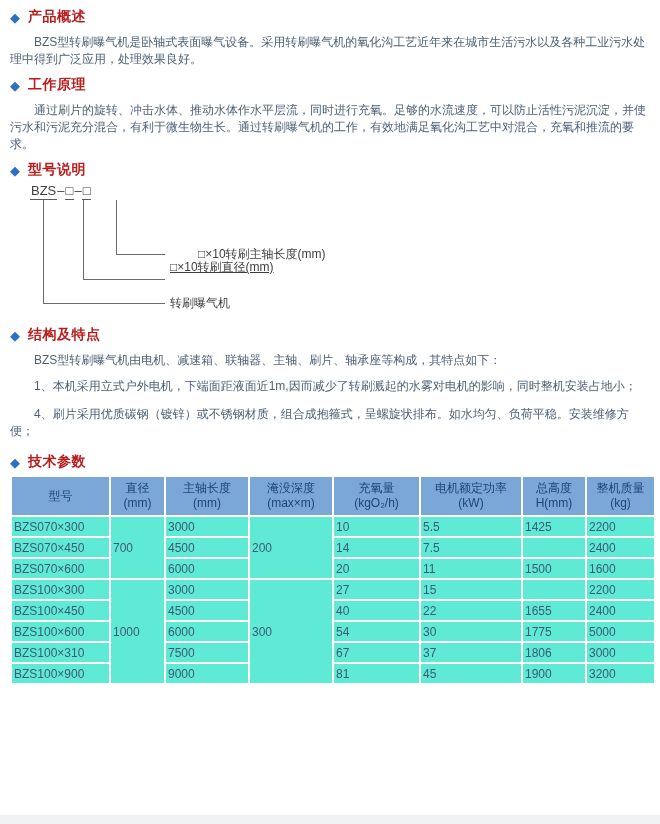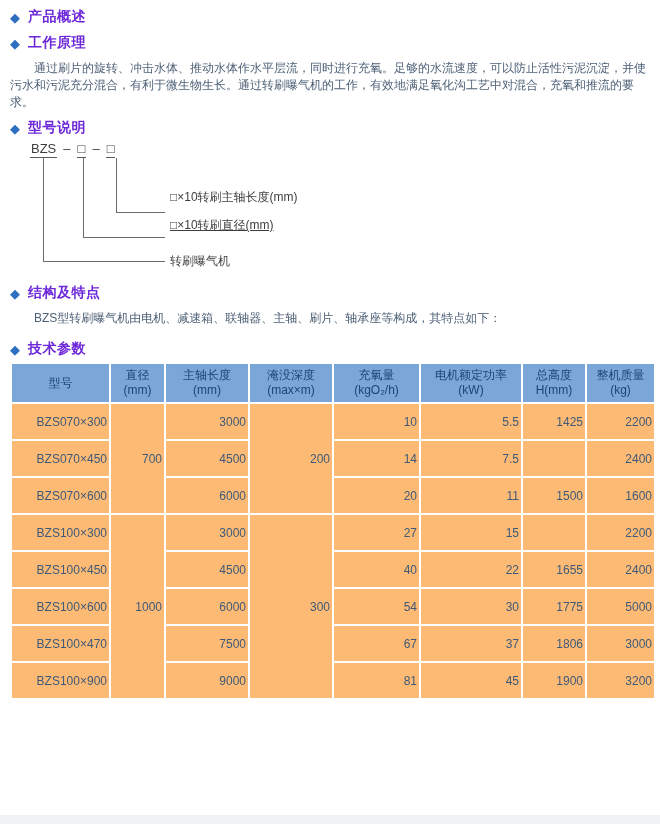--- a/index.html
+++ b/index.html
@@ -7,68 +7,69 @@
     width:660px;height:824px;overflow:hidden;position:relative;
     background:#ffffff;
     font-family:"Liberation Sans","DejaVu Sans",sans-serif;
   }
   .page{padding:6px 12px 0 10px;}
   .heading{display:flex;align-items:center;gap:8px;margin:8px 0 8px;height:18px;}
   .heading.first{margin-top:2px;}
   .heading.tight-bottom{margin-bottom:4px;}
   .heading.big-top{margin-top:13px;}
   .diamond{color:#2e6fc2;font-size:13px;line-height:1;}
-  .heading-text{font-size:14px;font-weight:bold;color:#6d28d9;letter-spacing:.5px;}
+  .heading-text{font-size:14px;font-weight:bold;color:#b91c1c;letter-spacing:.5px;}
   .para{font-size:12px;color:#4e6177;line-height:17px;margin:0 0 8px;text-indent:2em;}
   .item{font-size:12px;color:#4e6177;line-height:17px;margin:0 0 11px;text-indent:2em;}
   .intro{margin-bottom:9px;}
 
   
   .diagram{position:relative;height:135px;margin:4px 0 6px;}
-  .formula{position:absolute;left:20px;top:0;display:flex;align-items:flex-end;gap:6px;
+  .formula{position:absolute;left:20px;top:0;display:flex;align-items:flex-end;
            font-size:13px;color:#3e3e3e;}
   .formula .tok{border-bottom:1px solid #5a5a5a;padding:0 1px 1px;}
   .formula .dash{padding-bottom:2px;color:#3e3e3e;}
   .vline,.hline{position:absolute;background:#6b6b6b;}
   .vline{width:1px;}
   .hline{height:1px;}
   .vl-a{left:33px;top:17px;height:103px;}
   .vl-b{left:73px;top:17px;height:79px;}
   .vl-c{left:106px;top:17px;height:54px;}
   .hl-c{left:106px;top:71px;width:49px;}
   .hl-b{left:73px;top:96px;width:82px;}
   .hl-a{left:33px;top:120px;width:122px;}
   .dlabel{position:absolute;left:160px;font-size:12px;color:#3e3e3e;white-space:nowrap;}
-  .dl-1{top:48px;}
+  .dl-1{top:63px;margin-left:28px;}
   .dl-2{top:76px;text-decoration:underline;}
   .dl-3{top:112px;}
 
   
   .spec-table{border-collapse:separate;border-spacing:2px;table-layout:fixed;
               width:638px;margin-top:3px;background:#ffffff;}
   .spec-table th{
     background:#7ba6d8;color:#1d4571;font-weight:400;font-size:12px;
     height:36px;line-height:15px;padding:1px 2px;text-align:center;
   }
   .spec-table td{
-    background:#fdba74;color:#3e5a78;font-size:12px;text-align:right;
-    height:19px;padding:8px 2px;
+    background:#5eead4;color:#3e5a78;font-size:12px;text-align:left;
+    height:19px;padding:0 2px;
   }
   .bottom-strip{position:absolute;left:0;right:0;bottom:0;height:9px;background:#f1f2f4;}
 </style>
 </head>
 <body>
 
 <div class="page">
 
   <section>
     <div class="heading first">
       <span class="diamond">◆</span>
       <span class="heading-text">产品概述</span>
     </div>
+    <p class="para">BZS型转刷曝气机是卧轴式表面曝气设备。采用转刷曝气机的氧化沟工艺近年来在城市生活污水以及各种工业污水处理中得到广泛应用，处理效果良好。</p>
   </section>
 
   <section>
     <div class="heading">
       <span class="diamond">◆</span>
       <span class="heading-text">工作原理</span>
     </div>
     <p class="para">通过刷片的旋转、冲击水体、推动水体作水平层流，同时进行充氧。足够的水流速度，可以防止活性污泥沉淀，并使污水和污泥充分混合，有利于微生物生长。通过转刷曝气机的工作，有效地满足氧化沟工艺中对混合，充氧和推流的要求。</p>
   </section>
 
@@ -96,20 +97,22 @@
       <div class="dlabel dl-3">转刷曝气机</div>
     </div>
   </section>
 
   <section>
     <div class="heading">
       <span class="diamond">◆</span>
       <span class="heading-text">结构及特点</span>
     </div>
     <p class="item intro">BZS型转刷曝气机由电机、减速箱、联轴器、主轴、刷片、轴承座等构成，其特点如下：</p>
+    <p class="item">1、本机采用立式户外电机，下端面距液面近1m,因而减少了转刷溅起的水雾对电机的影响，同时整机安装占地小；</p>
+    <p class="item">4、刷片采用优质碳钢（镀锌）或不锈钢材质，组合成抱箍式，呈螺旋状排布。如水均匀、负荷平稳。安装维修方便；</p>
   </section>
 
   <section>
     <div class="heading big-top tight-bottom">
       <span class="diamond">◆</span>
       <span class="heading-text">技术参数</span>
     </div>
 
     <table class="spec-table">
       <colgroup>
@@ -204,21 +207,21 @@
         </tr>
         <tr>
           <td>BZS100×600</td>
           <td>6000</td>
           <td>54</td>
           <td>30</td>
           <td>1775</td>
           <td>5000</td>
         </tr>
         <tr>
-          <td>BZS100×470</td>
+          <td>BZS100×310</td>
           <td>7500</td>
           <td>67</td>
           <td>37</td>
           <td>1806</td>
           <td>3000</td>
         </tr>
         <tr>
           <td>BZS100×900</td>
           <td>9000</td>
           <td>81</td>

